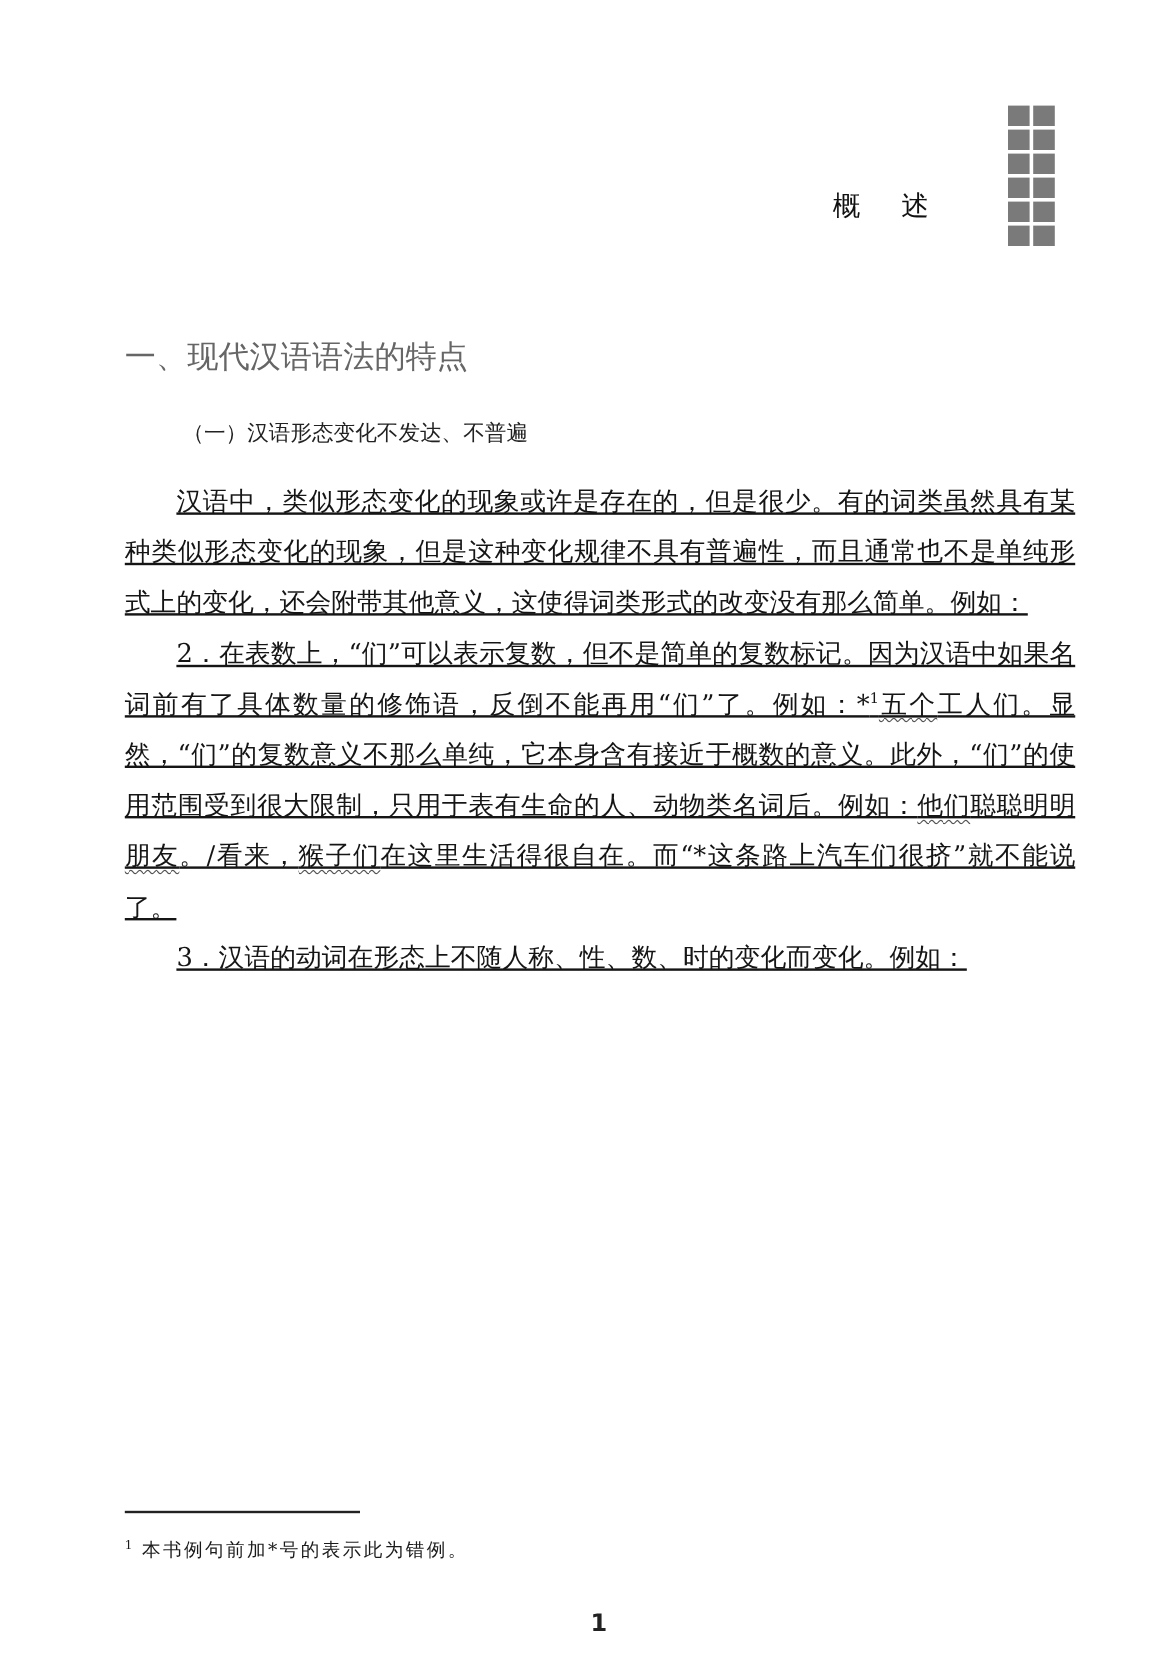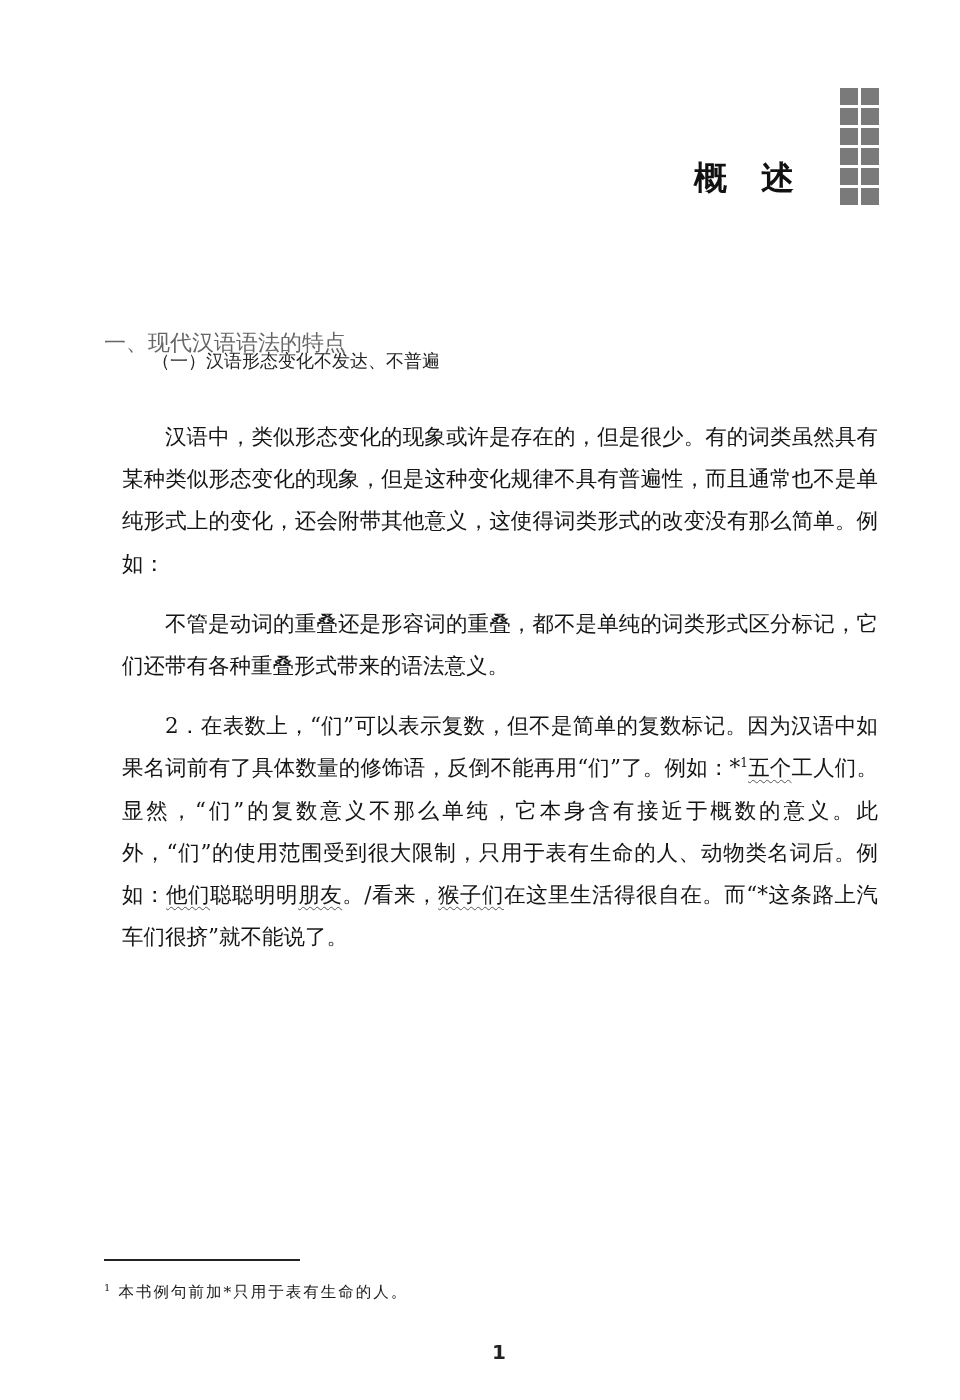--- a/index.html
+++ b/index.html
@@ -1,51 +1,51 @@
 <!DOCTYPE html>
 <html><head>
   <meta charset="utf-8">
   <style>
     html, body { margin: 0; padding: 0; background: #ffffff; }
     body { width: 960px; height: 1400px; position: relative; overflow: hidden; color: #1a1a1a; }
 
     .chapter-title {
       position: absolute; left: 694px; top: 156px;
       font-family: "DejaVu Serif", "Liberation Serif", serif;
-      font-weight: bold; font-size: 33px; letter-spacing: 0;
+      font-weight: normal; font-size: 23px; letter-spacing: 0;
       color: #111;
     }
     .chapter-title span { display: inline-block; }
     .chapter-title .t2 { margin-left: 34px; }
 
     .grid-deco {
       position: absolute; left: 840px; top: 88px;
       display: grid; grid-template-columns: 18px 18px; grid-template-rows: repeat(6, 17px);
       column-gap: 3px; row-gap: 3px;
     }
     .grid-deco div { background: #7a7a7a; }
 
     .section-heading {
       position: absolute; left: 104px; top: 280px;
       font-family: "DejaVu Sans", "Liberation Sans", sans-serif;
-      font-size: 22px; color: #666; margin-top: 48px;
+      font-size: 26px; color: #666;
     }
     .sub-heading {
       position: absolute; left: 152px; top: 349px;
       font-family: "DejaVu Sans", "Liberation Sans", sans-serif;
       font-size: 18px; color: #222;
     }
 
     .body-text {
       position: absolute; left: 104px; top: 398px; width: 792px;
       font-family: "DejaVu Serif", "Liberation Serif", serif;
       font-size: 21.5px; line-height: 42.2px; color: #151515;
       text-align: justify;
     }
-    .body-text p { margin: 18px; text-indent: 2em; }
+    .body-text p { margin: 0; text-indent: 2em; text-decoration: underline; }
     .wavy { text-decoration: underline wavy #555; text-decoration-thickness: 1px; text-underline-offset: 4px; }
     sup { font-size: 12px; line-height: 0; }
 
     .footnote-rule {
       position: absolute; left: 104px; top: 1259px; width: 196px; height: 1.5px; background: #222;
     }
     .footnote {
       position: absolute; left: 104px; top: 1282px;
       font-family: "DejaVu Serif", "Liberation Serif", serif;
       font-size: 15.5px; color: #1a1a1a; letter-spacing: 2px;
@@ -78,20 +78,20 @@
     <div></div>
   <div></div>
     <div></div>
 </div>
 
 <div class="section-heading">一、现代汉语语法的特点</div>
 <div class="sub-heading">（一）汉语形态变化不发达、不普遍</div>
 
 <div class="body-text">
   <p>汉语中，类似形态变化的现象或许是存在的，但是很少。有的词类虽然具有某种类似形态变化的现象，但是这种变化规律不具有普遍性，而且通常也不是单纯形式上的变化，还会附带其他意义，这使得词类形式的改变没有那么简单。例如：</p>
-  <p>不管是动词的重叠还是形容词的重叠，都不是单纯的词类形式区分标记，它们还带有各种重叠形式带来的语法意义。</p>
   <p><span>2．在表数上，“们”可以表示复数，但不是简单的复数标记。因为汉语中如果名词前有了具体数量的修饰语，反倒不能再用“们”了。例如：*</span><sup>1</sup><span class="wavy">五个</span><span>工人们。显然，“们”的复数意义不那么单纯，它本身含有接近于概数的意义。此外，“们”的使用范围受到很大限制，只用于表有生命的人、动物类名词后。例如：</span><span class="wavy">他们</span><span>聪聪明明</span><span class="wavy">朋友</span><span>。/看来，</span><span class="wavy">猴子们</span><span>在这里生活得很自在。而“*这条路上汽车们很挤”就不能说了。</span></p>
+  <p>3．汉语的动词在形态上不随人称、性、数、时的变化而变化。例如：</p>
 </div>
 
 <div class="footnote-rule"></div>
-<div class="footnote"><sup>1</sup><span>本书例句前加*只用于表有生命的人。</span></div>
+<div class="footnote"><sup>1</sup><span>本书例句前加*号的表示此为错例。</span></div>
 
 <div class="page-number">1</div>
 
 </body></html>

